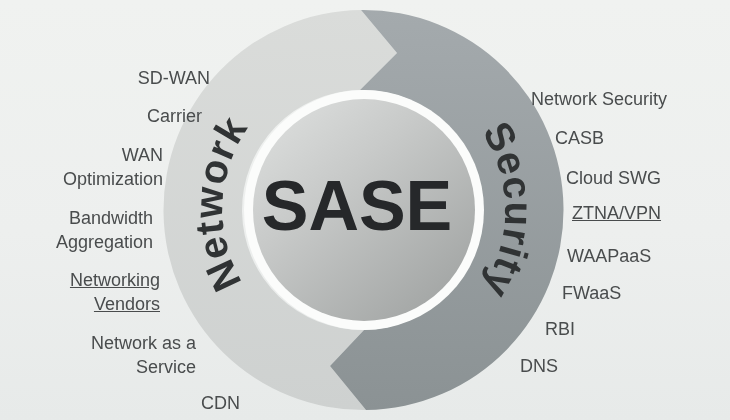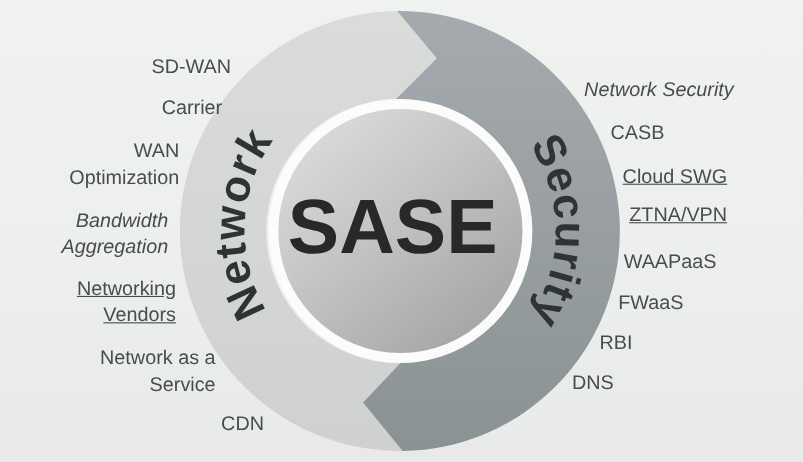--- a/index.html
+++ b/index.html
@@ -5,20 +5,21 @@
   html,body { margin:0; padding:0; }
   .stage {
     position:relative; width:730px; height:420px; overflow:hidden;
     background:linear-gradient(180deg,#f0f2f0 0%,#edefee 55%,#e7eae9 100%);
     font-family:"Liberation Sans", sans-serif;
   }
   .diagram-svg { position:absolute; left:0; top:0; }
   .label {
     position:absolute; font-size:18px; line-height:24px; color:#494c4d;
     white-space:pre-line;
+    margin-top:18px;
   }
   .label.left-side  { text-align:right; }
   .label.right-side { text-align:left; }
   .ring-word {
     font-size:40px; font-weight:bold; fill:#303334; letter-spacing:1px;
   }
   .sase-word {
     font-size:70px; font-weight:bold; fill:#26282a; letter-spacing:0px;
   }
 </style>
@@ -62,30 +63,30 @@
       <textPath href="#secTextArc" xlink:href="#secTextArc" startOffset="50%" text-anchor="middle">Security</textPath>
     </text>
 
     <text class="sase-word" x="357" y="230" text-anchor="middle">SASE</text>
   </svg>
 
   <div class="label left-side" style="top:48px;  right:520px;">SD-WAN</div>
   <div class="label left-side" style="top:86px;  right:528px;">Carrier</div>
   <div class="label left-side" style="top:125px; right:567px;">WAN
 Optimization</div>
-  <div class="label left-side" style="top:188px; right:577px;font-style:italic;">Bandwidth
+  <div class="label left-side" style="top:188px; right:577px;">Bandwidth
 Aggregation</div>
   <div class="label left-side" style="top:250px; right:570px;text-decoration:underline;">Networking
 Vendors</div>
   <div class="label left-side" style="top:313px; right:534px;">Network as a
 Service</div>
   <div class="label left-side" style="top:373px; right:490px;">CDN</div>
 
-  <div class="label right-side" style="top:69px;  left:531px;font-style:italic;">Network Security</div>
+  <div class="label right-side" style="top:69px;  left:531px;">Network Security</div>
   <div class="label right-side" style="top:108px; left:555px;text-align:right;">CASB</div>
-  <div class="label right-side" style="top:148px; left:566px;text-decoration:underline;">Cloud SWG</div>
+  <div class="label right-side" style="top:148px; left:566px;">Cloud SWG</div>
   <div class="label right-side" style="top:183px; left:572px;text-decoration:underline;">ZTNA/VPN</div>
   <div class="label right-side" style="top:263px; left:562px;">FWaaS</div>
   <div class="label right-side" style="top:226px; left:567px;">WAAPaaS</div>
   <div class="label right-side" style="top:299px; left:545px;">RBI</div>
   <div class="label right-side" style="top:336px; left:520px;">DNS</div>
 
 </div>
 
 </body></html>

